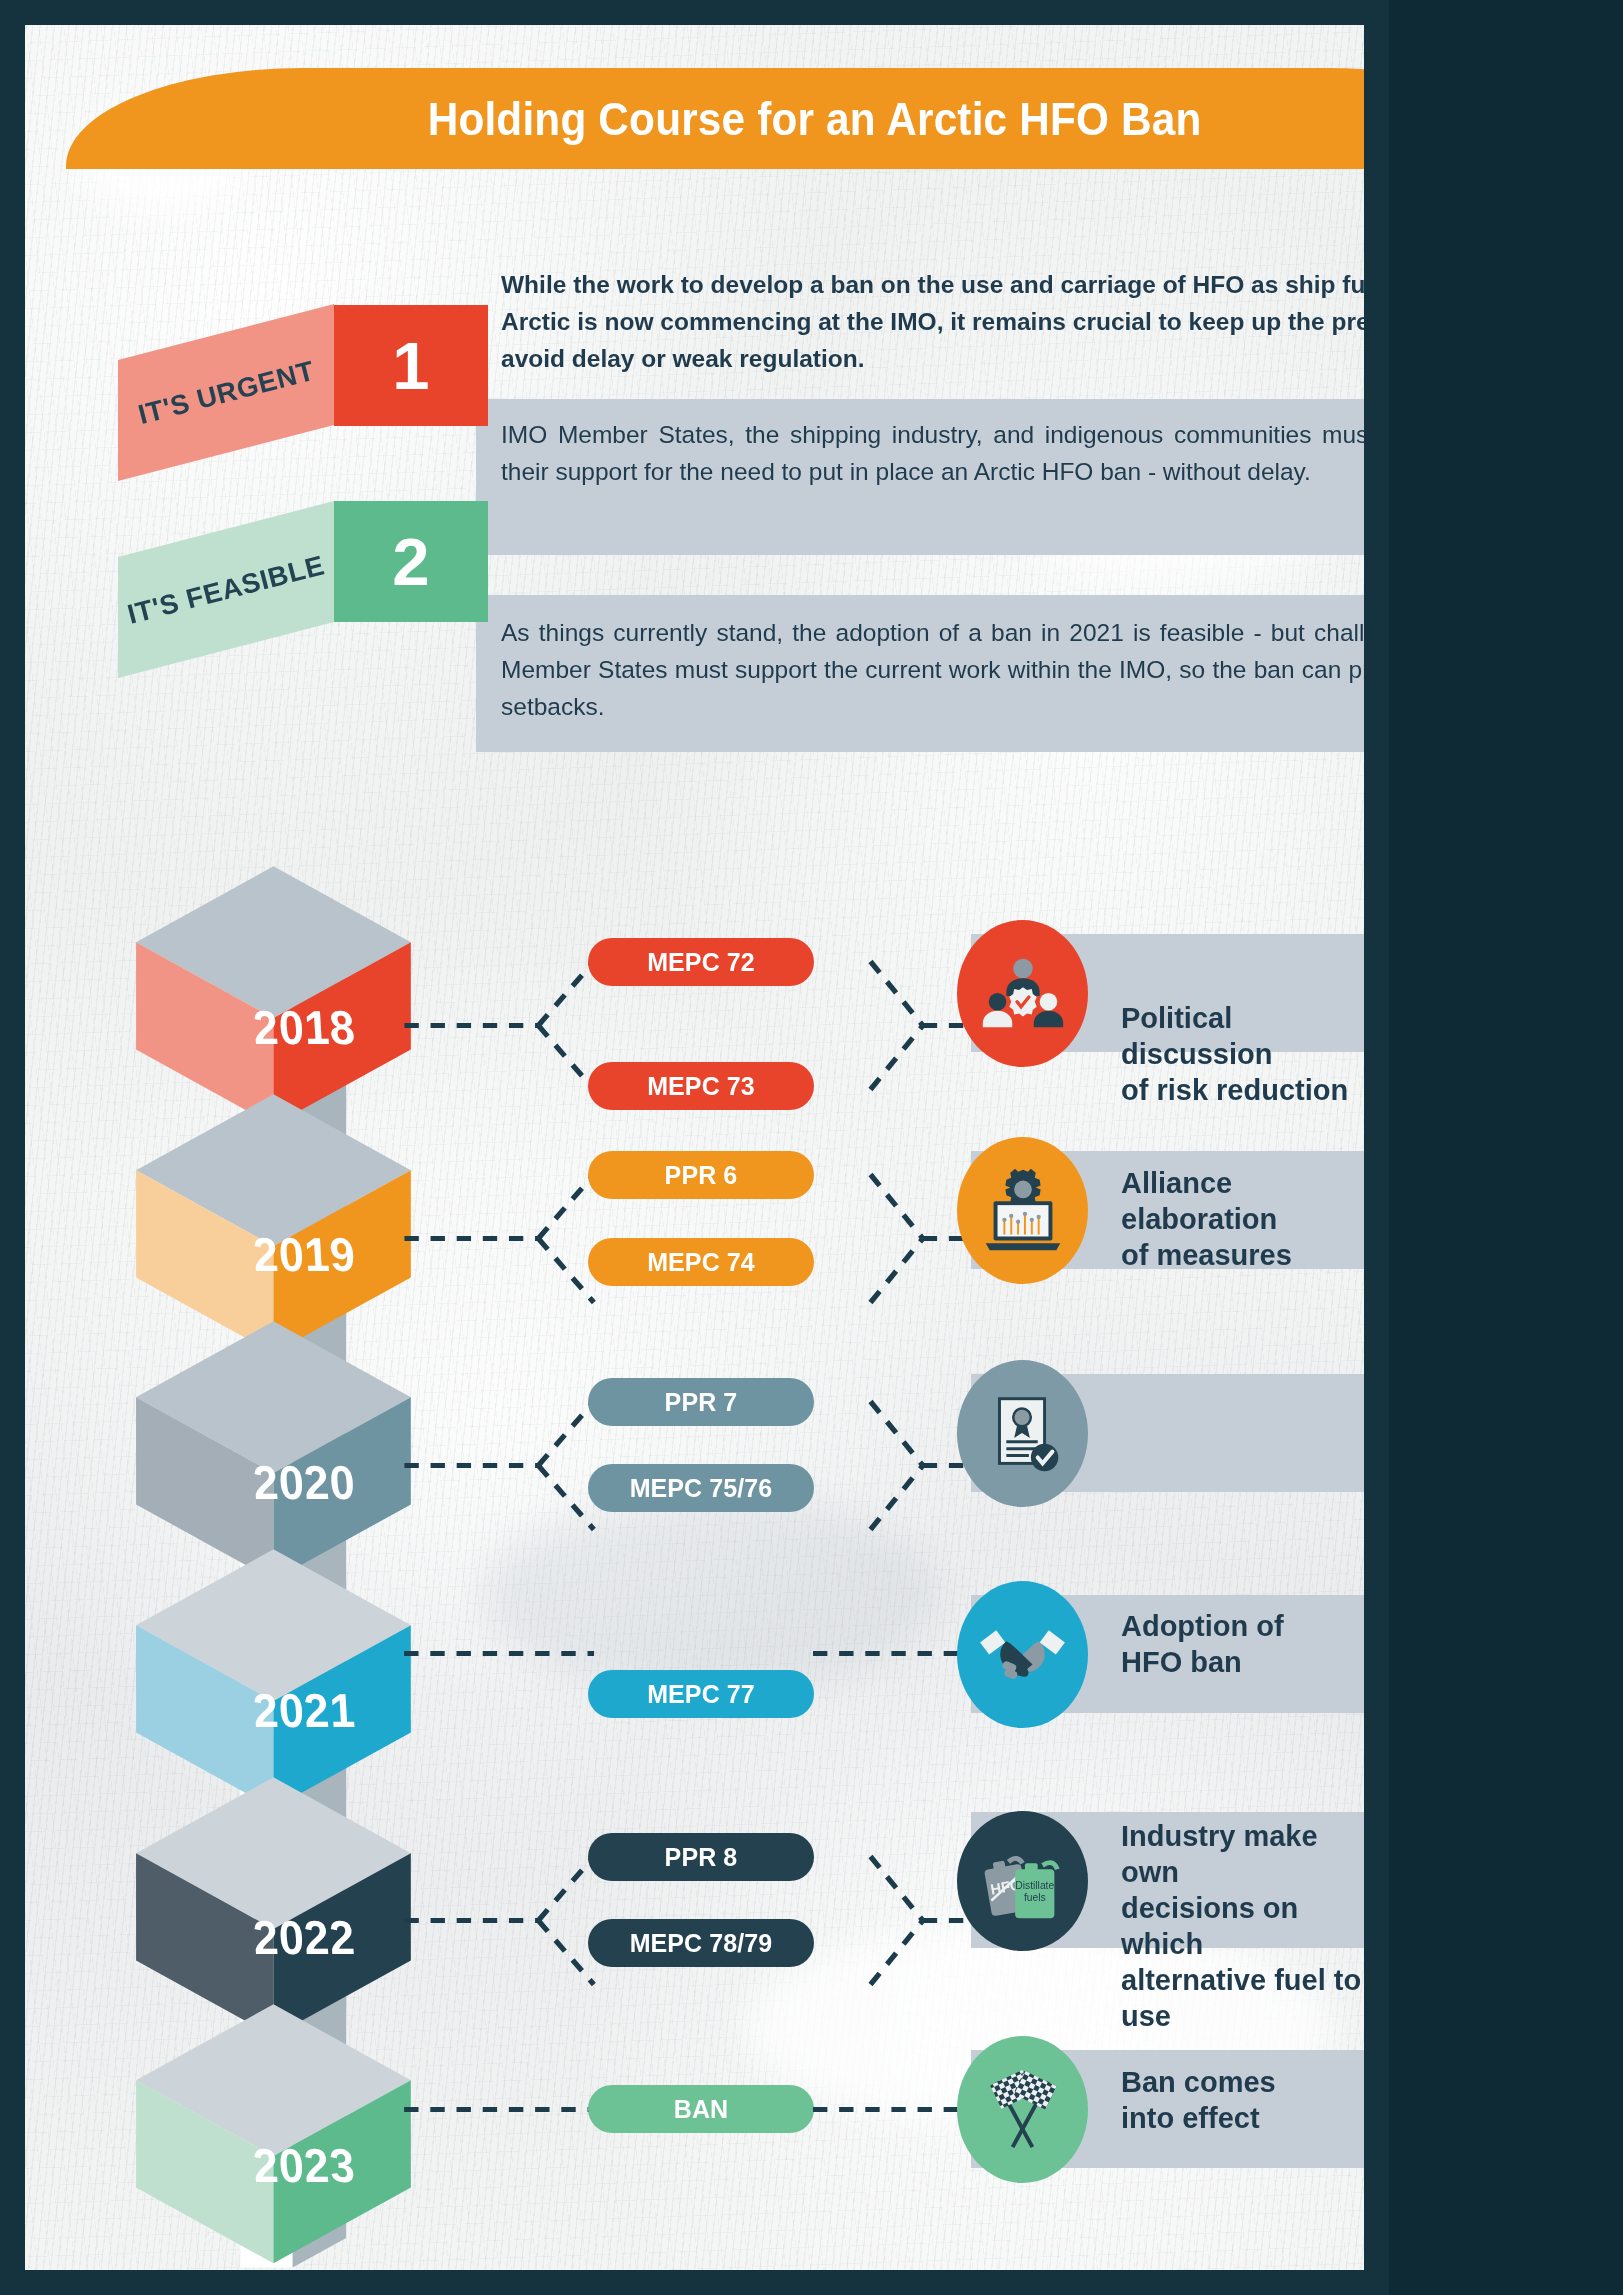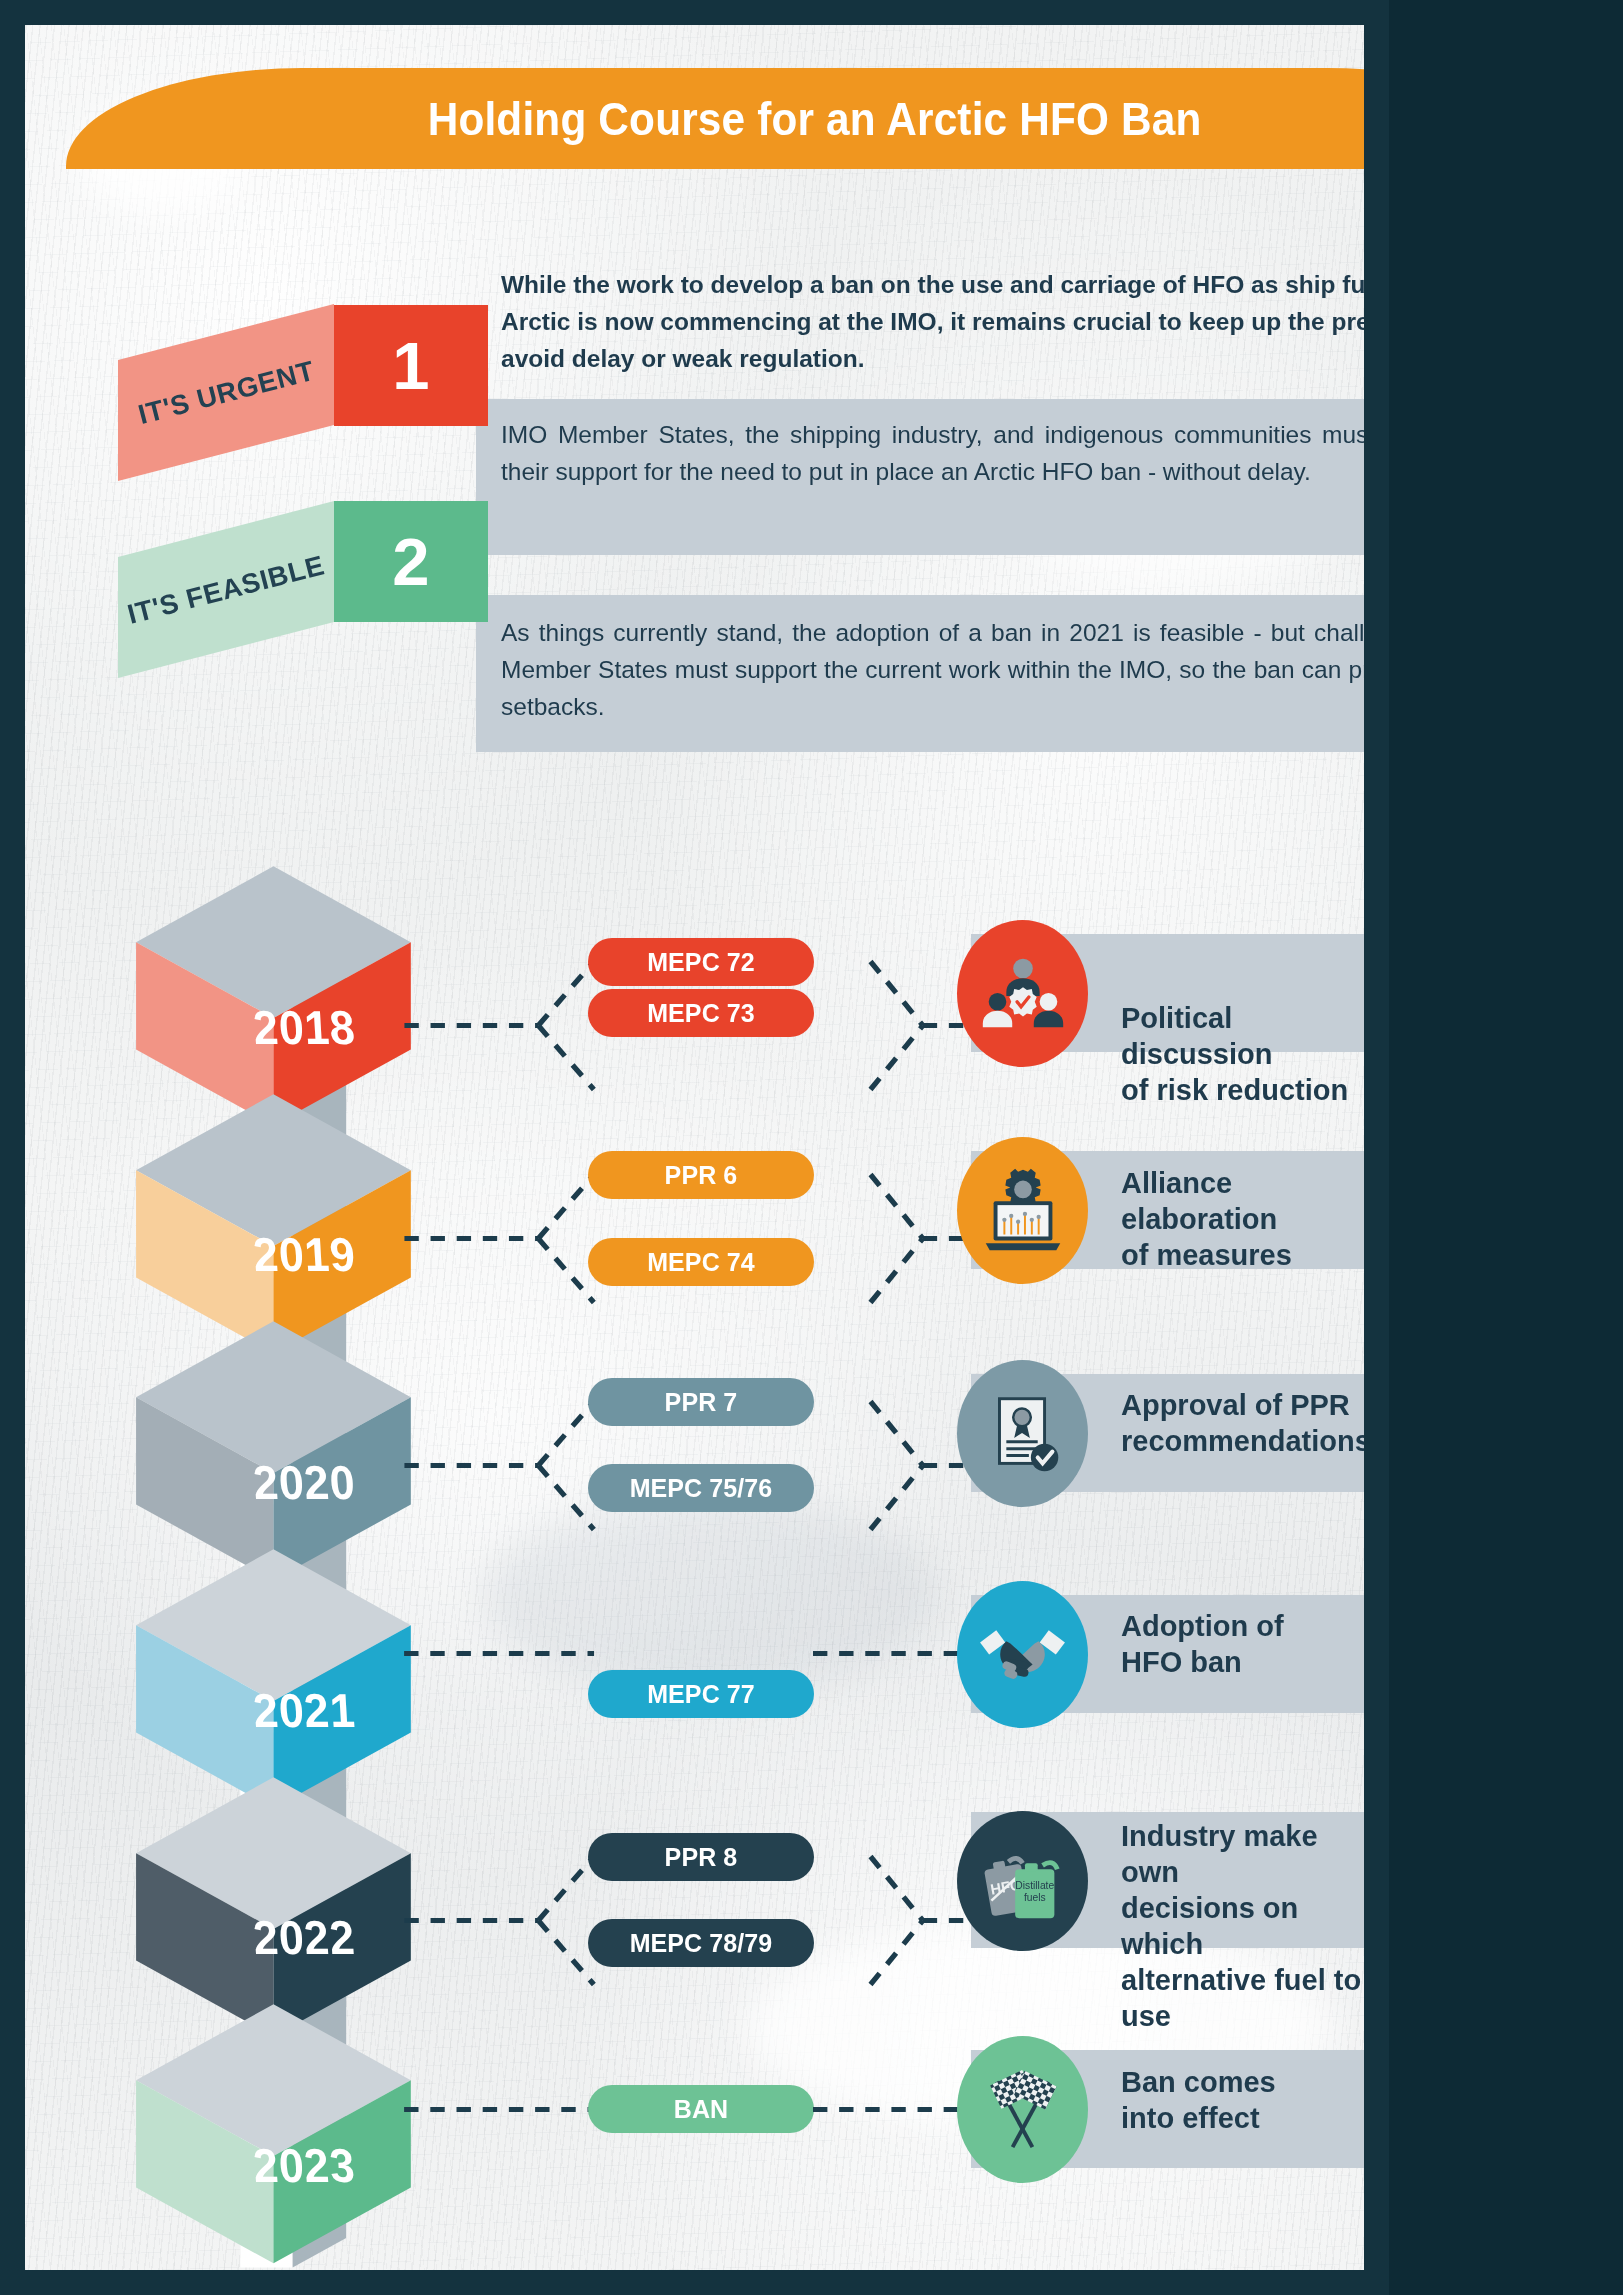--- a/index.html
+++ b/index.html
@@ -240,21 +240,21 @@
     <div class="year" style="left:226px; top:2113px;">2023</div>
 
     <svg class="dsvg" style="left:379px; top:896px;" width="236" height="209" viewBox="0 0 360 320">
       <path d="M0,160 L205,160" stroke="#1c3c4c" stroke-width="8" stroke-dasharray="22 18" fill="none"></path>
       <path d="M205,160 L290,62" stroke="#1c3c4c" stroke-width="8" stroke-dasharray="22 18" fill="none"></path>
       <path d="M205,160 L290,258" stroke="#1c3c4c" stroke-width="8" stroke-dasharray="22 18" fill="none"></path>
     </svg>
     <div class="pill" style="left:563px; top:913px; background:#e8432b;">
       <span>MEPC 72</span>
     </div>
-    <div class="pill" style="left:563px; top:964px; background:#e8432b;text-align:center;">
+    <div class="pill" style="left:563px; top:1037px; background:#e8432b;text-align:center;">
       <span>MEPC 73</span>
     </div>
     <svg class="dsvg" style="left:788px; top:896px;" width="196" height="209" viewBox="0 0 300 320">
       <path d="M88,62 L168,160" stroke="#1c3c4c" stroke-width="8" stroke-dasharray="22 18" fill="none"></path>
       <path d="M88,258 L168,160" stroke="#1c3c4c" stroke-width="8" stroke-dasharray="22 18" fill="none"></path>
       <path d="M168,160 L300,160" stroke="#1c3c4c" stroke-width="8" stroke-dasharray="22 18" fill="none"></path>
     </svg>
     <div class="rowbar" style="left:946px; top:909px; width:567px; height:118px;"></div>
     <div class="icon-circle" style="left:932px; top:895px; width:131px; height:147px; background:#e8432b;">
       <svg width="98" height="98" viewBox="0 0 100 100" aria-hidden="true">
@@ -358,24 +358,20 @@
 
         <g stroke="#24414f" stroke-width="3">
           <line x1="33" y1="58" x2="65" y2="58"></line>
           <line x1="33" y1="65" x2="65" y2="65"></line>
           <line x1="33" y1="72" x2="56" y2="72"></line>
         </g>
 
         <circle cx="72" cy="74" r="14" fill="#24414f"></circle>
         <path d="M65,74 L70,80 L80,68" stroke="#eef1f2" stroke-width="4.2" fill="none" stroke-linecap="round"></path>
       </svg>
-    </div>
-    <div class="rowlabel" style="left:1096px; top:1363px;">
-      <div>Approval of PPR</div>
-      <div>recommendations</div>
     </div>
 
     <svg class="dsvg" style="left:379px; top:1563px;" width="236" height="131" viewBox="0 0 360 200">
       <path d="M0,100 L290,100" stroke="#1c3c4c" stroke-width="8" stroke-dasharray="22 18" fill="none"></path>
     </svg>
     <div class="pill" style="left:563px; top:1645px; background:#1fa8cd;">
       <span>MEPC 77</span>
     </div>
     <svg class="dsvg" style="left:788px; top:1563px;" width="196" height="131" viewBox="0 0 300 200">
       <path d="M0,100 L300,100" stroke="#1c3c4c" stroke-width="8" stroke-dasharray="22 18" fill="none"></path>

